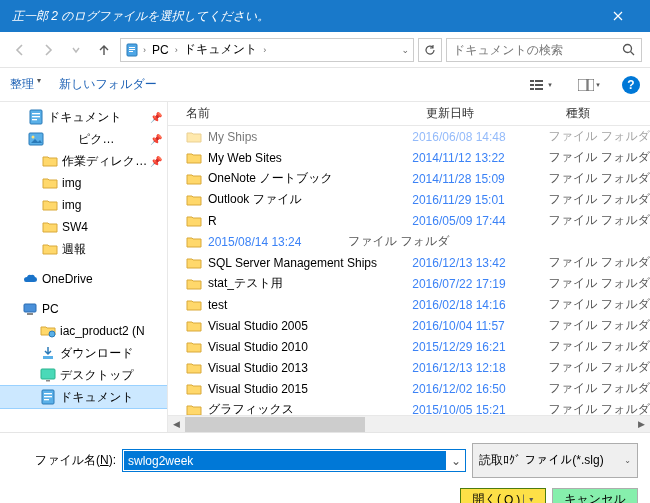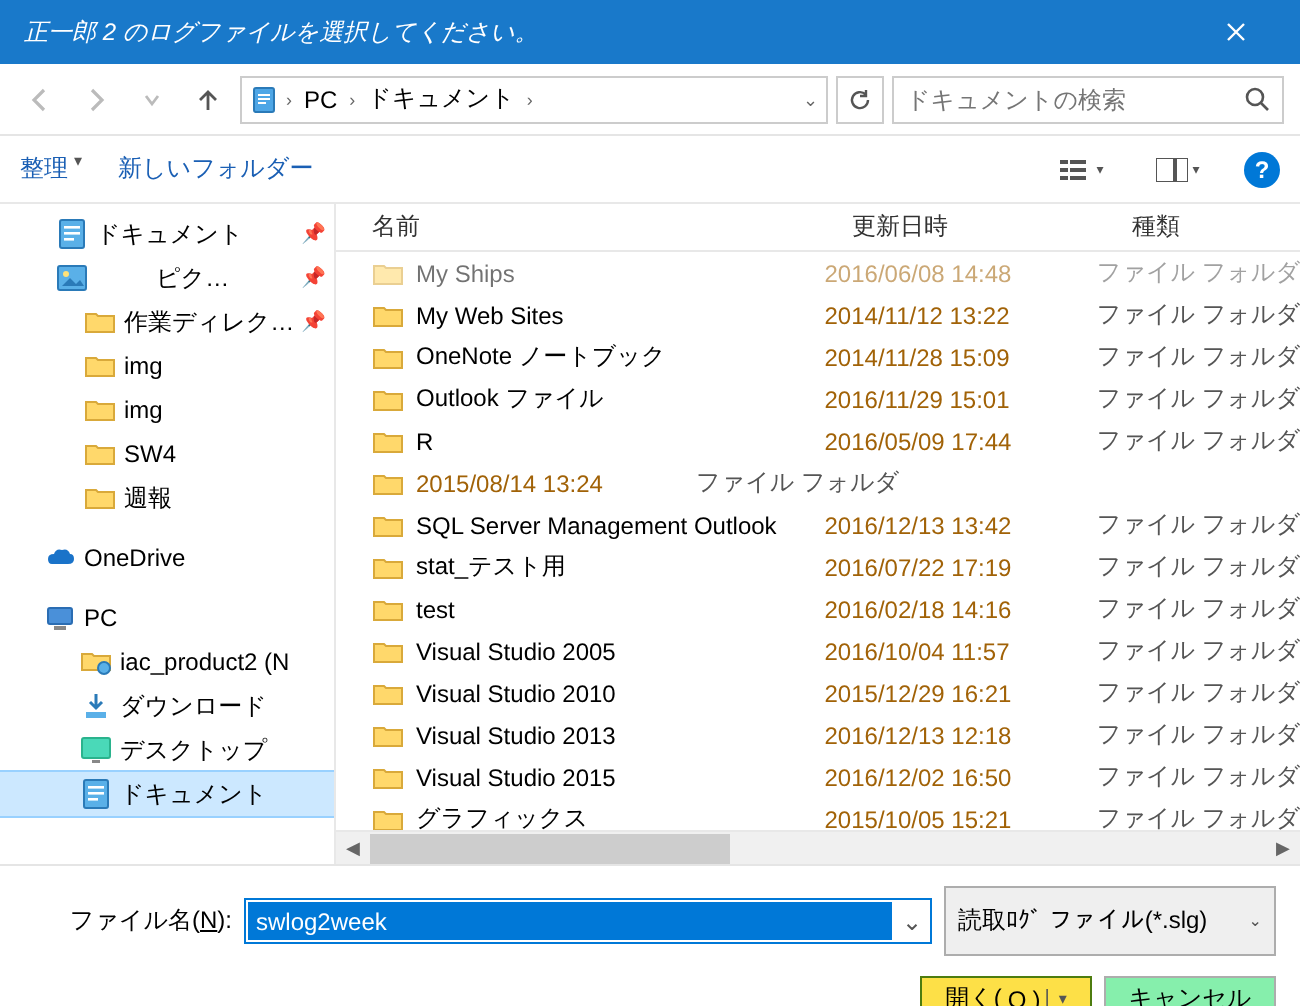--- a/index.html
+++ b/index.html
@@ -34,21 +34,21 @@
 .filepane{flex:1;display:flex;flex-direction:column;overflow:hidden;}
 .cols{display:flex;height:24px;border-bottom:1px solid #e8e8e8;align-items:center;color:#333;}
 .cols .col{padding:0 8px;cursor:pointer;border-right:1px solid transparent;}
 .col.name{width:250px;}
 .col.date{width:140px;}
 .col.type{flex:1;}
 .filelist{flex:1;overflow:hidden;position:relative;}
 .frow{display:flex;height:21px;align-items:center;cursor:pointer;}
 .frow .fi{width:16px;height:16px;margin:0 6px 0 18px;}
 .frow .fn{width:210px;white-space:nowrap;overflow:hidden;}
-.frow .fd{width:140px;color:#a16207;white-space:nowrap;}
+.frow .fd{width:140px;color:#3b82f6;white-space:nowrap;}
 .frow .ft{flex:1;color:#555;white-space:nowrap;}
 .hscroll{height:17px;border-top:1px solid #e8e8e8;background:#f0f0f0;display:flex;align-items:center;}
 .hscroll .track{flex:1;height:17px;position:relative;background:#f0f0f0;}
 .hscroll .thumb{position:absolute;left:0;width:180px;height:15px;top:1px;background:#cdcdcd;}
 .hscroll .arr{width:17px;height:17px;display:flex;align-items:center;justify-content:center;color:#666;cursor:pointer;font-size:9px;}
 .footer{padding:10px 12px;border-top:1px solid #e5e5e5;background:#fff;}
 .fnrow{display:flex;align-items:center;gap:6px;margin-bottom:10px;}
 .fnrow .lbl{width:104px;text-align:right;}
 .fnrow .combo{flex:1;height:23px;border:1px solid #0078d7;display:flex;align-items:center;padding:0;}
 .fnrow .combo input{flex:1;border:none;outline:none;padding:0 4px;background:#0078d7;color:#fff;height:19px;margin:1px;}
@@ -354,21 +354,21 @@
           </span>
           <span class="fd">2015/08/14 13:24</span>
           <span class="ft">ファイル フォルダ</span>
         </div>
         <div class="frow">
           <span class="fi">
             <svg width="16" height="16" viewBox="0 0 16 16">
               <path d="M1 4 L1 13 L15 13 L15 5 L7 5 L6 4 Z" fill="#ffd86b" stroke="#d9a93a"></path>
             </svg>
           </span>
-          <span class="fn">SQL Server Management Outlook</span>
+          <span class="fn">SQL Server Management Ships</span>
           <span class="fd">2016/12/13 13:42</span>
           <span class="ft">ファイル フォルダ</span>
         </div>
         <div class="frow">
           <span class="fi">
             <svg width="16" height="16" viewBox="0 0 16 16">
               <path d="M1 4 L1 13 L15 13 L15 5 L7 5 L6 4 Z" fill="#ffd86b" stroke="#d9a93a"></path>
             </svg>
           </span>
           <span class="fn">stat_テスト用</span>

